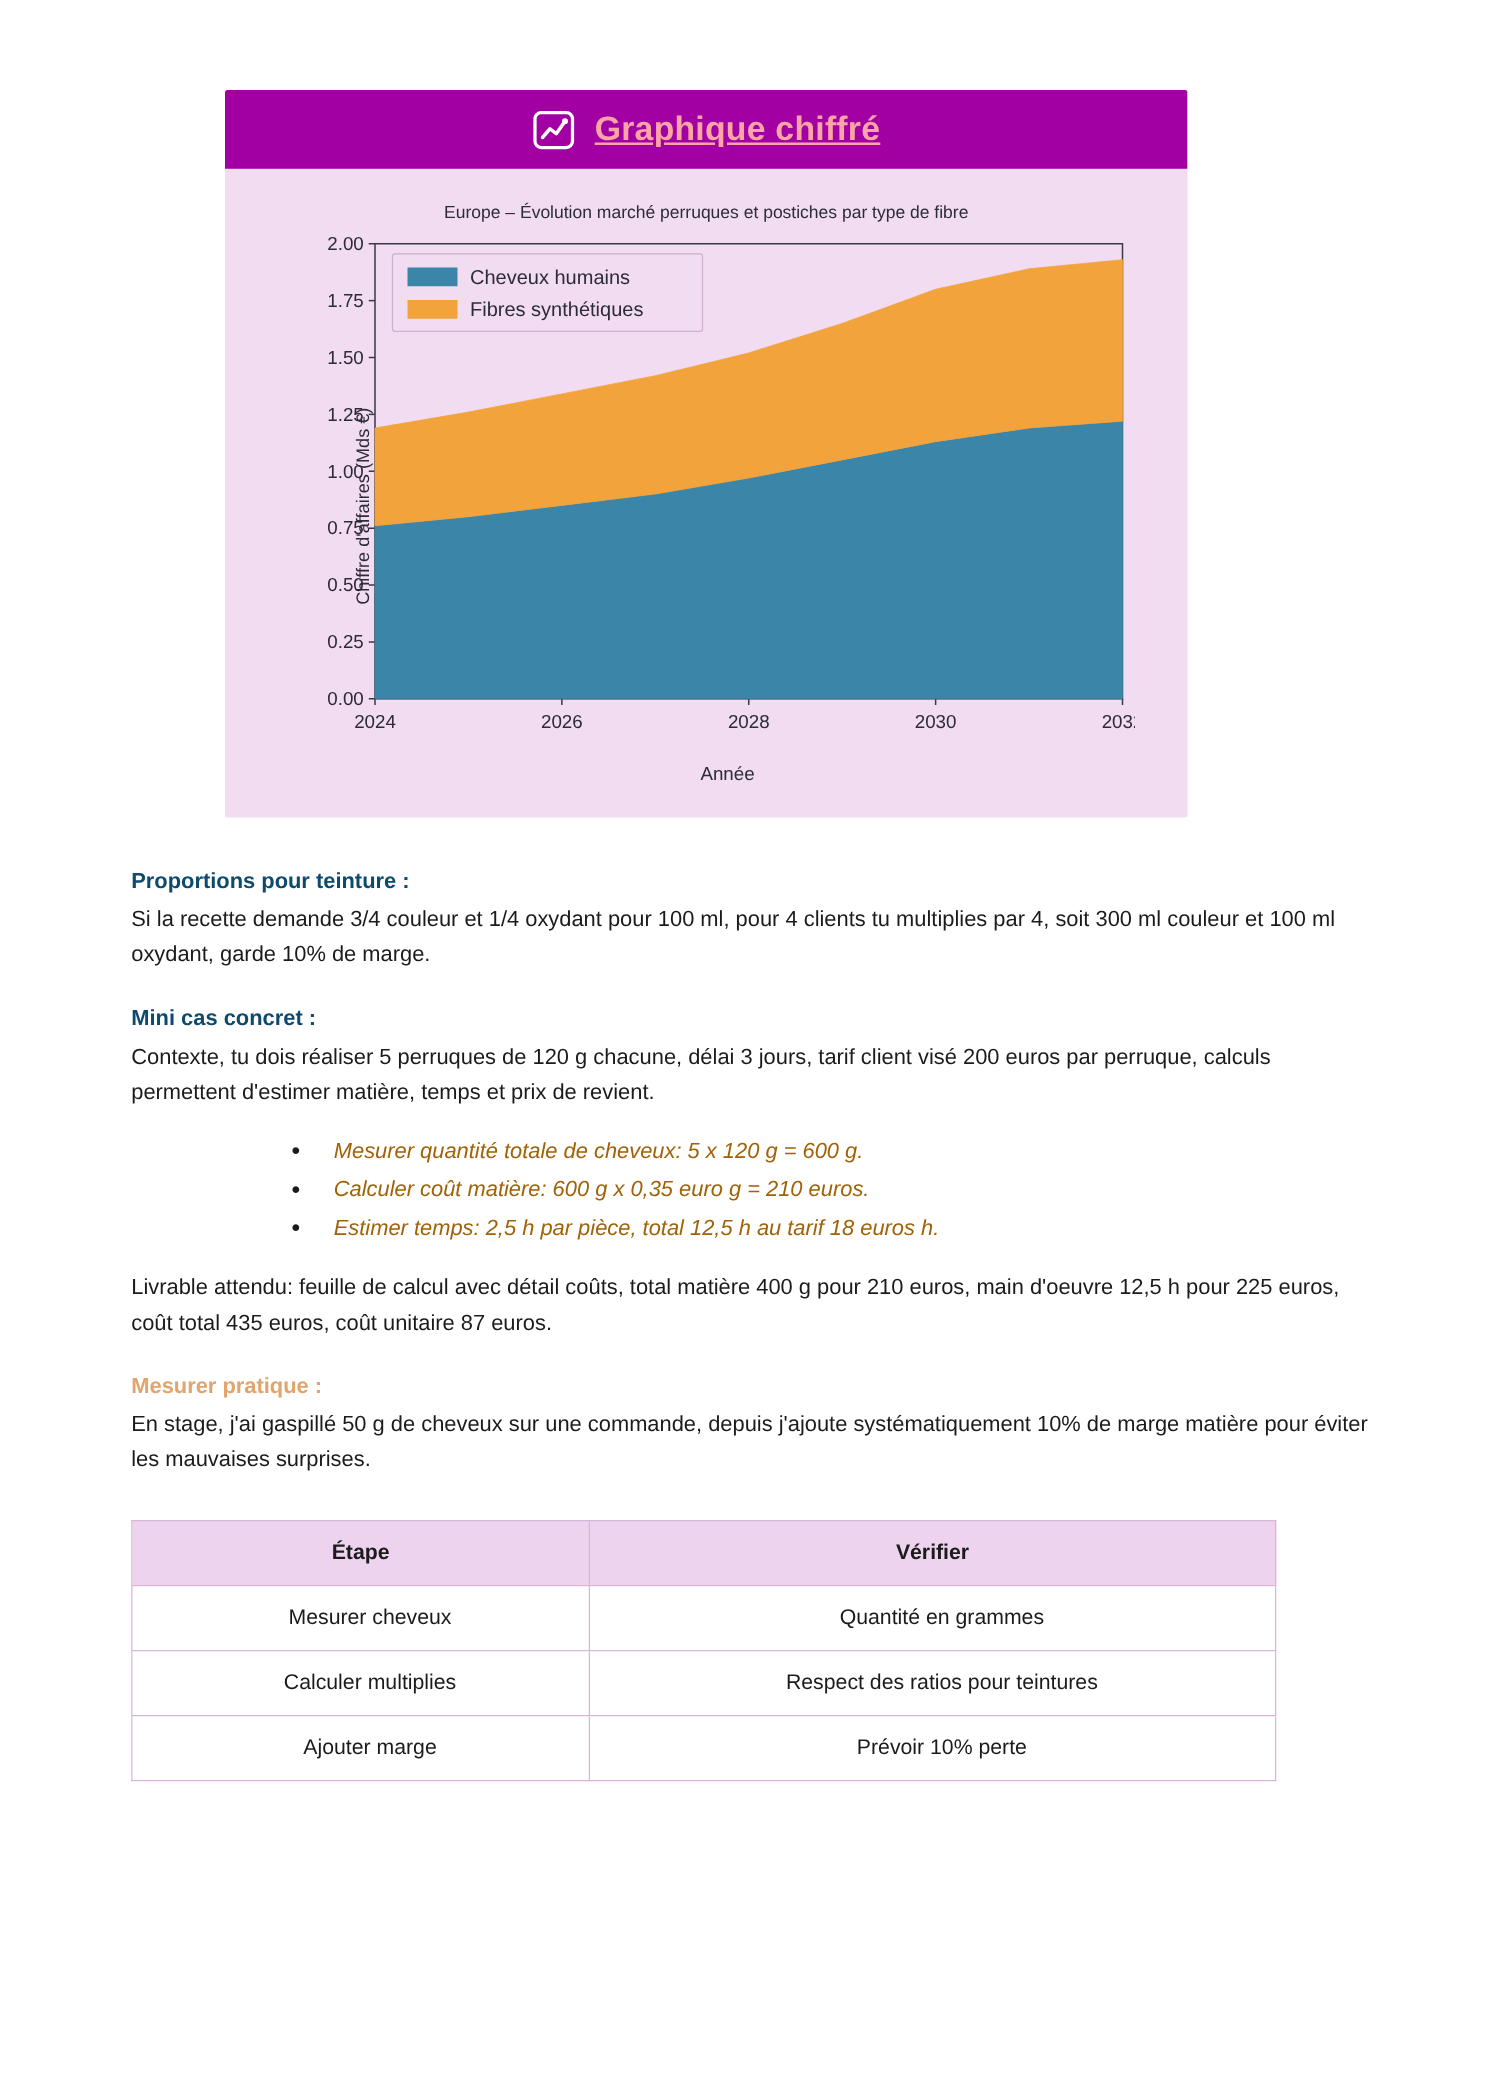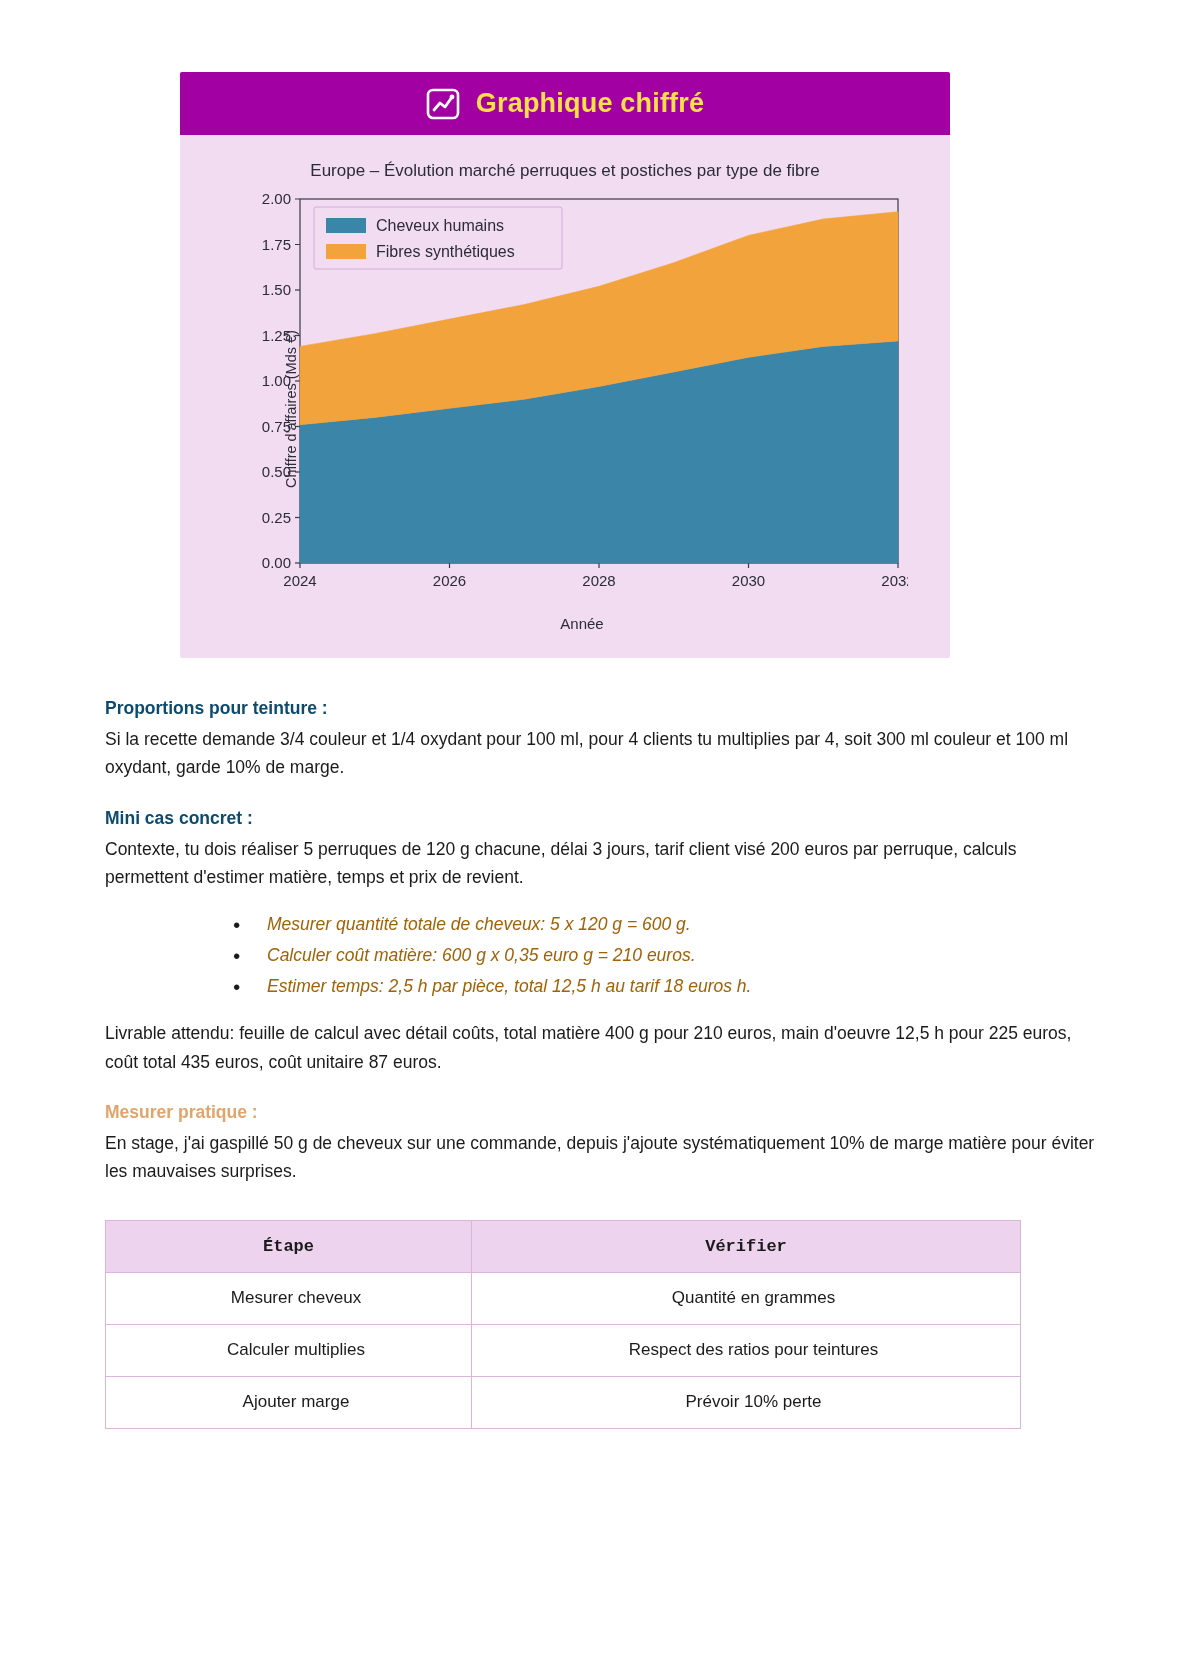--- a/index.html
+++ b/index.html
@@ -37,31 +37,32 @@
     align-items: center;
     justify-content: center;
     gap: 16px;
   }
   .chart-header .hdr-icon {
     width: 34px;
     height: 34px;
     display: block;
   }
   .chart-header .hdr-title {
-    color: #fde047;
+    color: #fca5a5;
     font-size: 27px;
     font-weight: bold;
     letter-spacing: 0.2px;
+    text-decoration: underline;
   }
   .chart-body {
     padding: 18px 26px 26px 26px;
   }
   .chart-title {
     text-align: center;
-    font-size: 17px;
+    font-size: 14px;
     color: #2c2c36;
     margin: 8px 0 10px 0;
   }
 
   .plot-wrap {
     position: relative;
     height: 420px;
     margin-left: 8px;
   }
   .ylabel {
@@ -137,21 +138,20 @@
   table.steps td {
     border: 1px solid #d9b6d9;
     height: 49px;
     font-size: 17px;
     color: #1b1b1b;
   }
   table.steps th {
     background: #eed3ee;
     font-weight: bold;
     text-align: center;
-    font-family: Liberation Mono, monospace;
   }
   table.steps td {
     padding-left: 16px;
     text-align: center;
   }
   table.steps col.c1 { width: 366px; }
   table.steps col.c2 { width: 549px; }
 </style>
 </head>
 <body>

